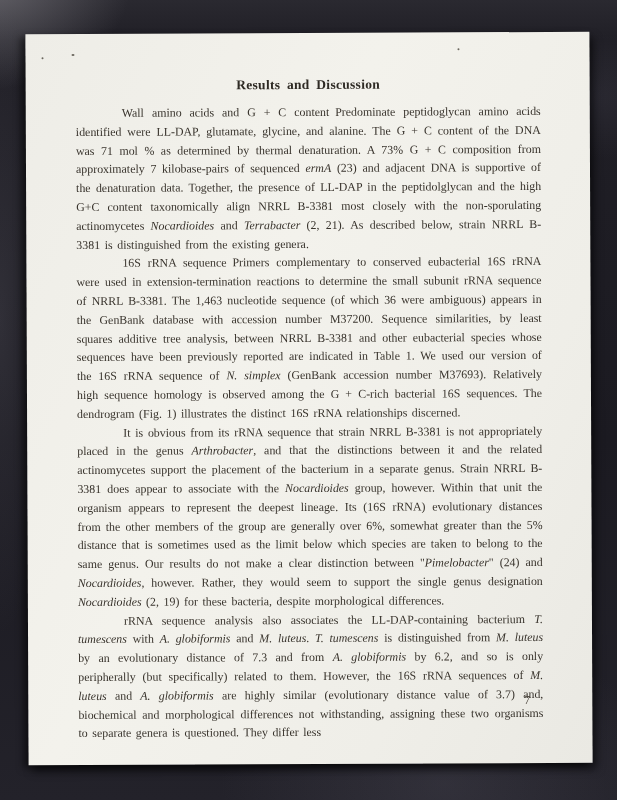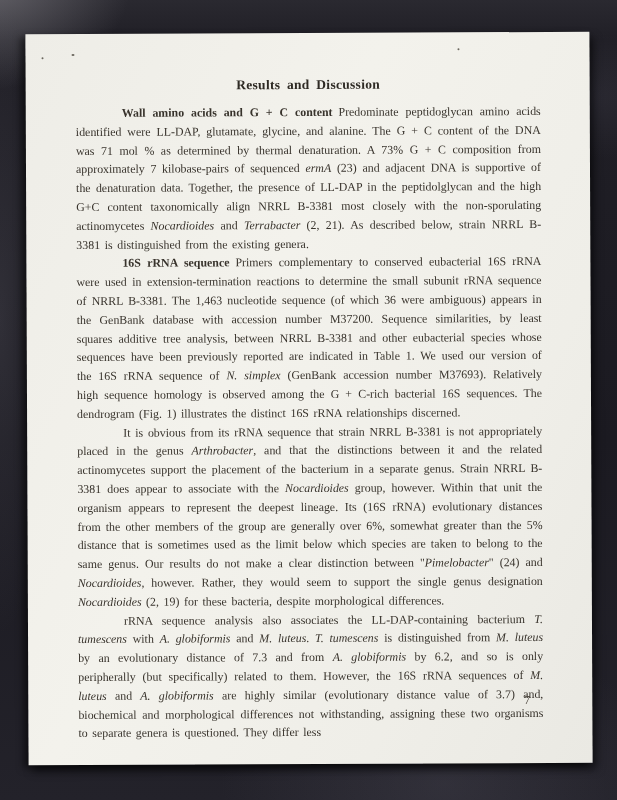--- a/index.html
+++ b/index.html
@@ -48,21 +48,21 @@
   }
   .para {
     font-size: 11.9px;
     line-height: 18.8px;
     text-align: justify;
     text-indent: 46px;
     margin: 0;
     word-spacing: 1.6px;
     color: #38332c;
   }
-  .para .bold { font-weight: bold; }
+  .para .bold { font-weight: normal; }
   .para .italic { font-style: italic; }
   .page-number {
     position: absolute;
     left: 496px;
     top: 661px;
     font-size: 12px;
     color: #4c463e;
   }
   .speck {
     position: absolute;

